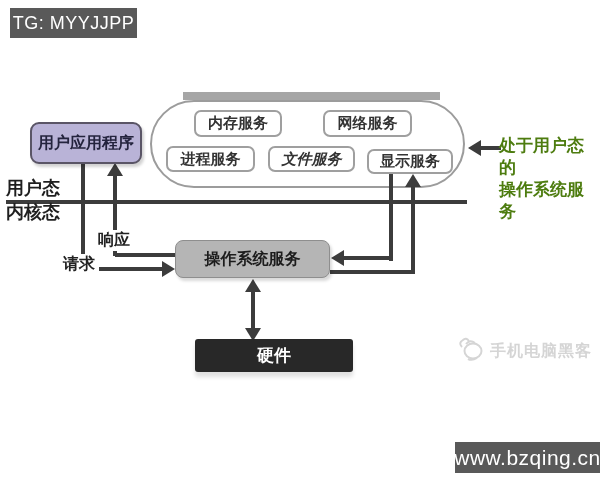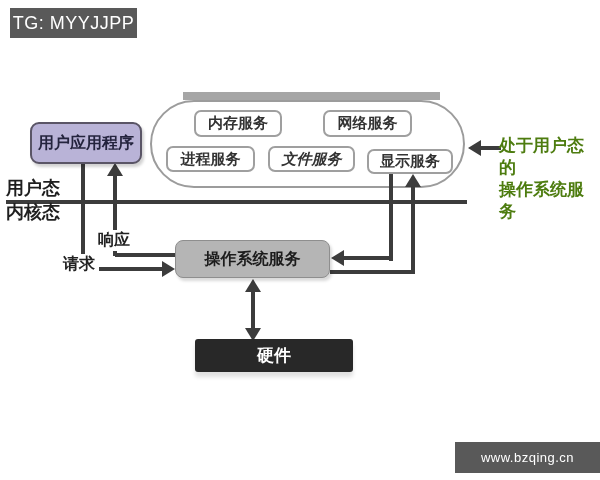--- a/index.html
+++ b/index.html
@@ -9,21 +9,21 @@
   }
   .canvas{
     position:relative;width:600px;height:480px;background:#ffffff;overflow:hidden;
   }
   .abs{position:absolute;}
   .badge{
     background:#595959;color:#ffffff;display:flex;align-items:center;justify-content:center;
     font-size:18px;letter-spacing:.5px;
   }
   .badge-tg{left:10px;top:8px;width:127px;height:30px;}
-  .badge-site{left:455px;top:442px;width:145px;height:31px;font-size:13px;}
+  .badge-site{left:455px;top:442px;width:145px;height:31px;font-size:21px;}
   .shadow-bar{left:183px;top:92px;width:257px;height:8px;background:#a6a6a6;z-index:0;}
   .ellipse{
     left:150px;top:100px;width:315px;height:88px;background:#ffffff;
     border:2px solid #9c9c9c;border-radius:46px;box-sizing:border-box;z-index:1;
   }
   .svc{
     background:#ffffff;border:2px solid #9f9f9f;border-radius:7px;box-sizing:border-box;
     display:flex;align-items:center;justify-content:center;
     font-size:15px;font-weight:600;color:#333333;z-index:5;
   }
@@ -140,16 +140,27 @@
 
   <div class="abs hardware">硬件</div>
 
   <div class="abs tri tri-left arr-left-note"></div>
   <div class="abs line hline-note"></div>
   <div class="abs note-text">
     <div>处于用户态的</div>
     <div>操作系统服务</div>
   </div>
 
+  <div class="abs watermark">
+    <span>
+      <svg width="30" height="28" viewBox="0 0 30 28" fill="none">
+        <ellipse cx="17" cy="16" rx="8.5" ry="7.5" stroke="#d5d5d5" stroke-width="2"></ellipse>
+        <path d="M6 12 Q2 8 7 5 Q10 2 13 6" stroke="#d5d5d5" stroke-width="2" fill="none"></path>
+        <path d="M10 9 Q14 4 19 8" stroke="#d5d5d5" stroke-width="2" fill="none"></path>
+        <path d="M12 24 Q16 26 21 23" stroke="#d5d5d5" stroke-width="2" fill="none"></path>
+      </svg>
+    </span>
+    <span class="watermark-text">手机电脑黑客</span>
+  </div>
 
   <div class="abs badge badge-site">www.bzqing.cn</div>
 
 </div>
 
 </body></html>

